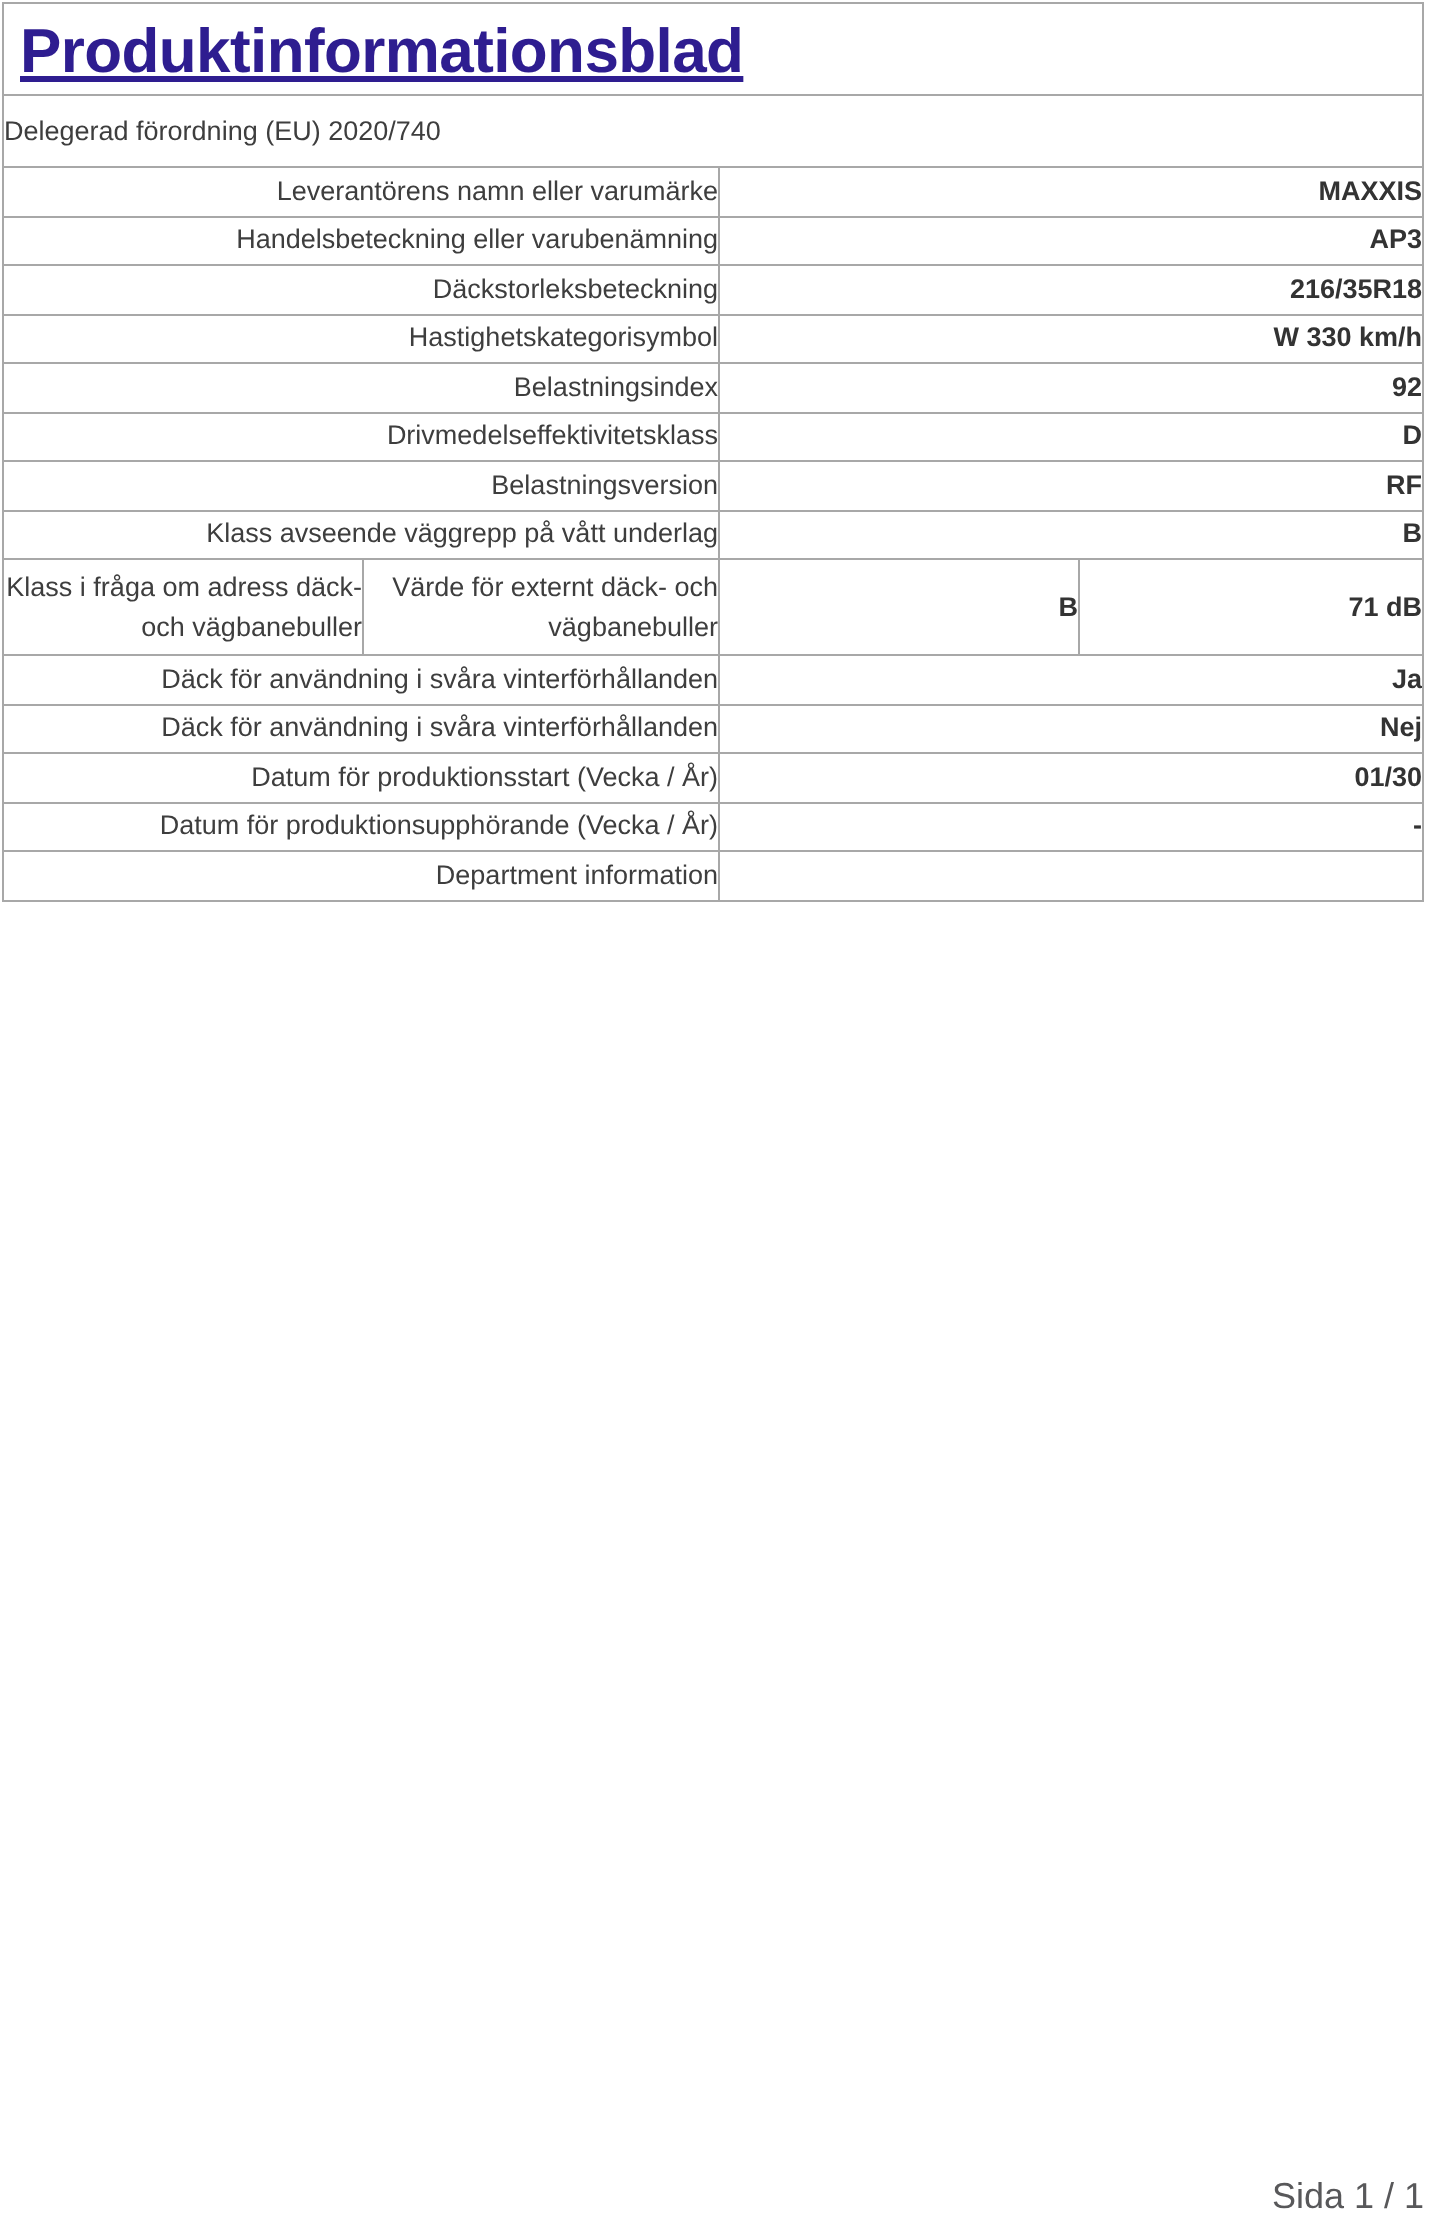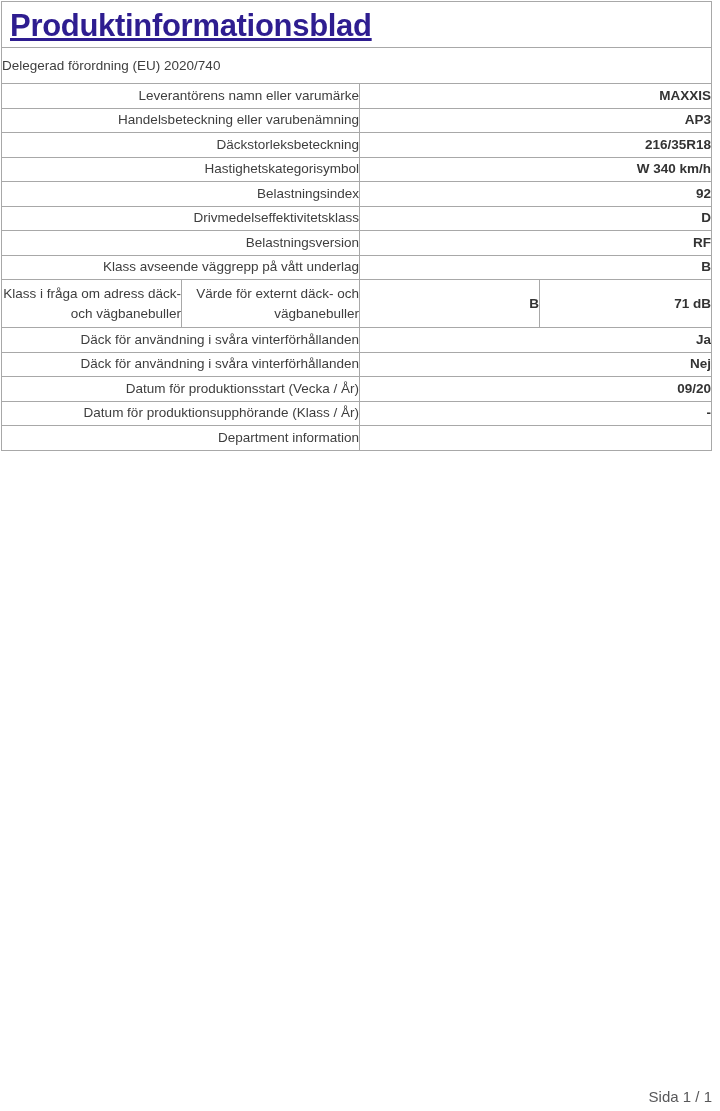--- a/index.html
+++ b/index.html
@@ -55,21 +55,21 @@
   td.value{
     text-align:right;
     font-weight:bold;
     color:var(--value-text);
     line-height:20px;
     padding:2px 4px;
   }
   .footer{
     position:absolute;
     right:8px;top:1088px;
-    font-size:15px;
+    font-size:18px;
     color:var(--footer-text);
   }
 </style>
 </head>
 <body>
 
 <div class="page">
 
   <table class="sheet">
     <colgroup>
@@ -101,21 +101,21 @@
     </tr>
 
 
     <tr class="row">
       <td class="label" colspan="2">Däckstorleksbeteckning</td>
       <td class="value" colspan="2">216/35R18</td>
     </tr>
 
     <tr class="row">
       <td class="label" colspan="2">Hastighetskategorisymbol</td>
-      <td class="value" colspan="2">W 340 km/h</td>
+      <td class="value" colspan="2">W 330 km/h</td>
     </tr>
 
     <tr class="row">
       <td class="label" colspan="2">Belastningsindex</td>
       <td class="value" colspan="2">92</td>
     </tr>
 
     <tr class="row">
       <td class="label" colspan="2">Drivmedelseffektivitetsklass</td>
       <td class="value" colspan="2">D</td>
@@ -143,25 +143,25 @@
       <td class="value" colspan="2">Ja</td>
     </tr>
 
     <tr class="row">
       <td class="label" colspan="2">Däck för användning i svåra vinterförhållanden</td>
       <td class="value" colspan="2">Nej</td>
     </tr>
 
     <tr class="row">
       <td class="label" colspan="2">Datum för produktionsstart (Vecka / År)</td>
-      <td class="value" colspan="2">09/20</td>
+      <td class="value" colspan="2">01/30</td>
     </tr>
 
     <tr class="row">
-      <td class="label" colspan="2">Datum för produktionsupphörande (Klass / År)</td>
+      <td class="label" colspan="2">Datum för produktionsupphörande (Vecka / År)</td>
       <td class="value" colspan="2">-</td>
     </tr>
 
 
     <tr class="row">
       <td class="label" colspan="2">Department information</td>
       <td class="value" colspan="2"></td>
     </tr>
 
   </tbody>

